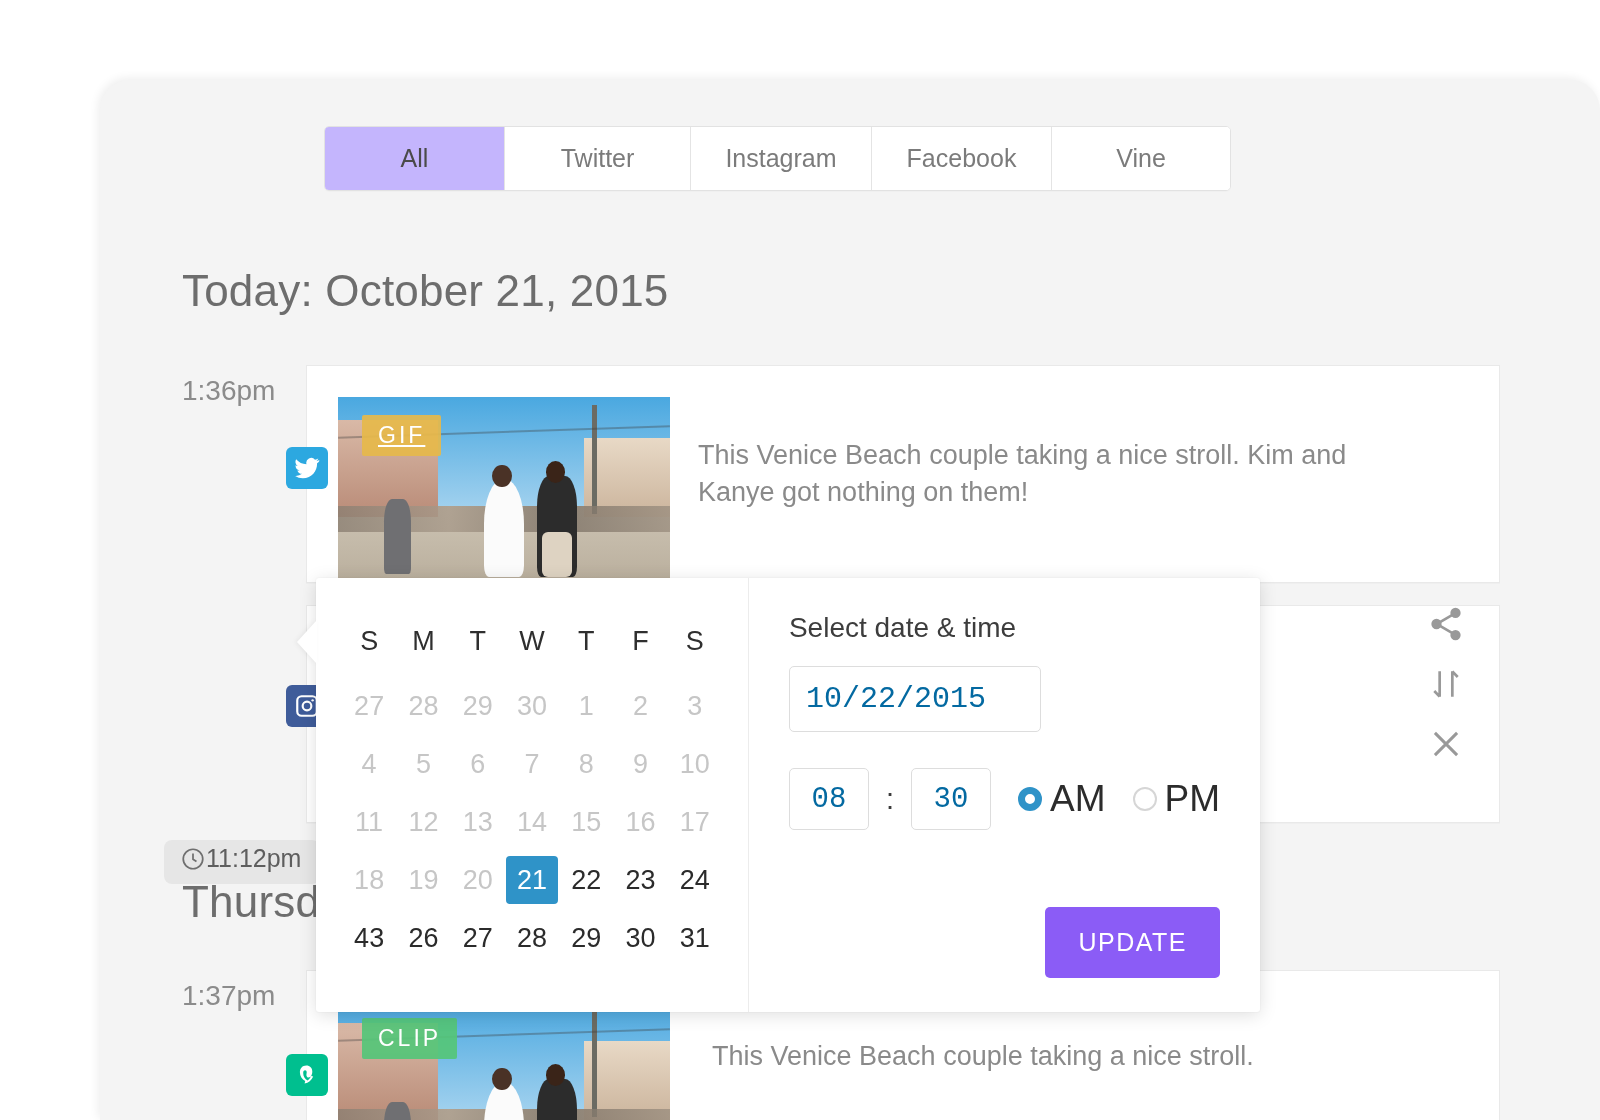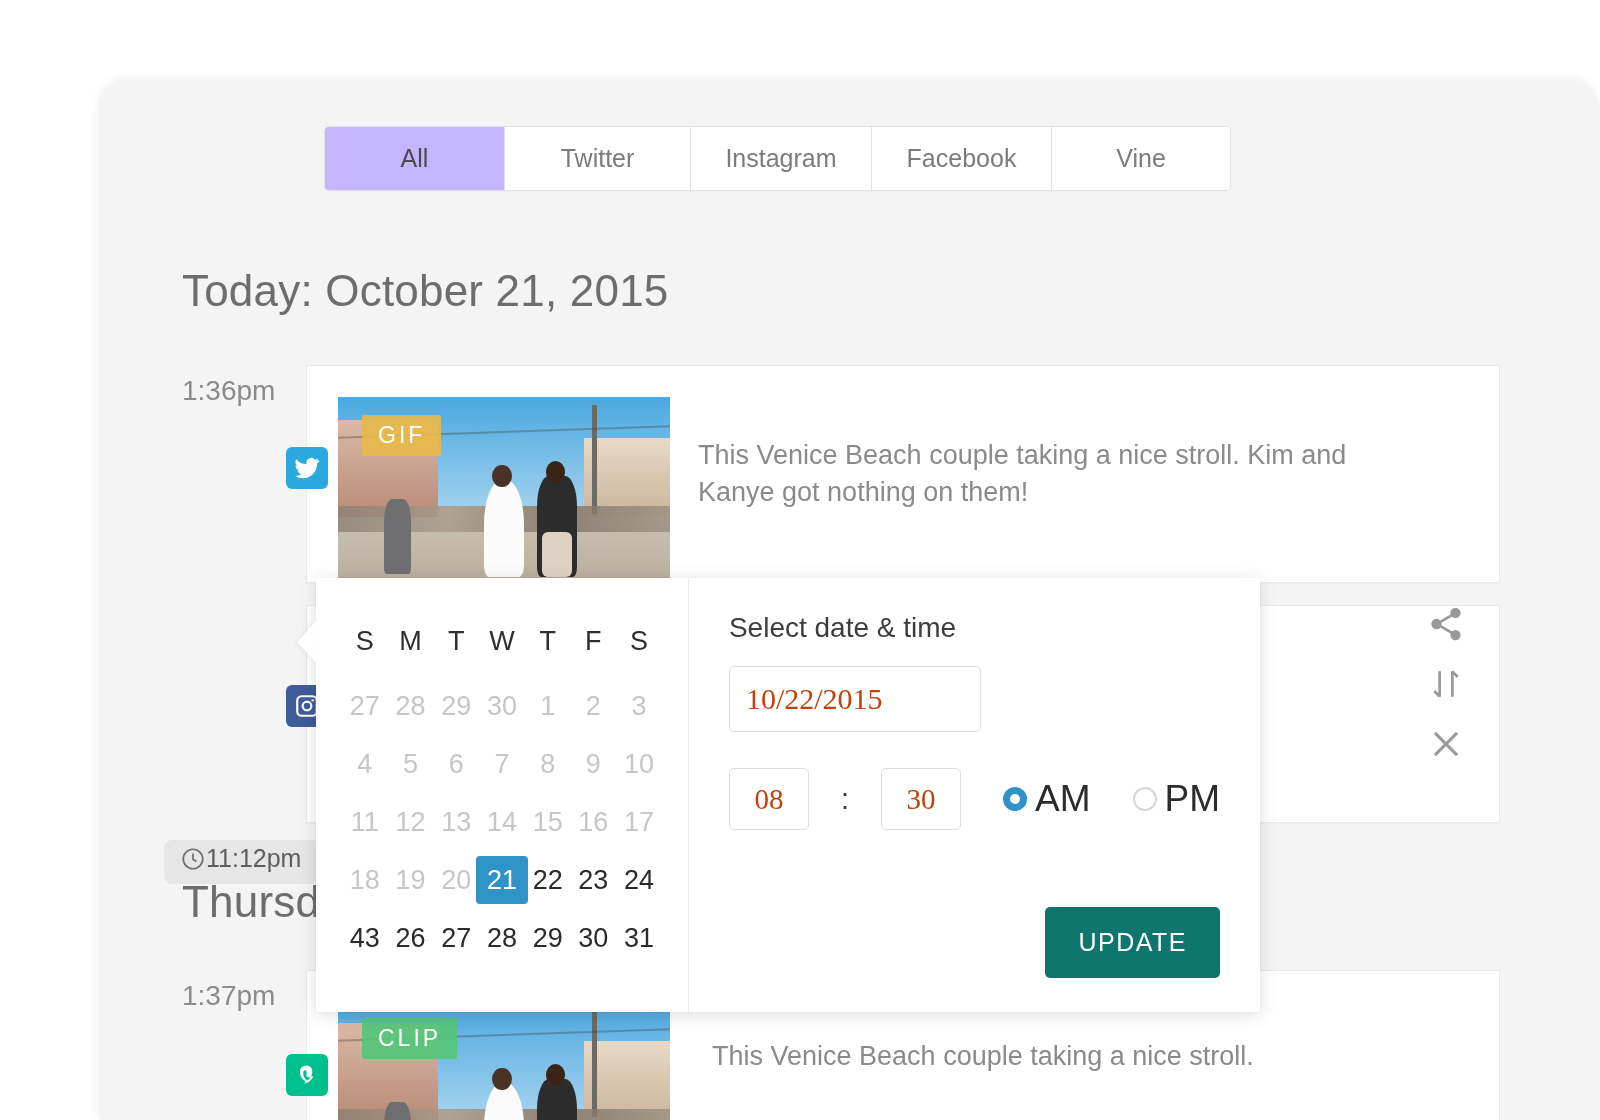--- a/index.html
+++ b/index.html
@@ -152,21 +152,21 @@
     position: absolute;
     left: 24px;
     top: 18px;
     padding: 7px 16px;
     font-size: 23px;
     letter-spacing: 3px;
     color: #ffffff;
     border-radius: 2px;
     z-index: 3;
   }
-  .media-badge.gif { background: rgba(230,185,74,0.92); }
+  .media-badge.gif { background: rgba(230,185,74,0.92); text-decoration: underline; }
   .media-badge.clip { background: rgba(85,197,120,0.92); }
 
   .post-text {
     position: absolute;
     left: 516px;
     width: 660px;
     font-size: 27px;
     line-height: 1.38;
     color: #8a8a8a;
   }
@@ -271,39 +271,39 @@
     padding: 34px 40px 0 40px;
     position: relative;
     box-sizing: border-box;
   }
   .form-title {
     font-size: 28px;
     color: #3d3d3d;
     margin-bottom: 22px;
   }
   .text-input {
-    font-family: Liberation Serif, serif;
+    font-family: Liberation Mono, monospace;
     border: 1px solid #dddddd;
     border-radius: 5px;
     background: #ffffff;
-    color: #c2410c;
+    color: #0369a1;
     box-sizing: border-box;
     outline: none;
   }
   .date-input {
     width: 252px;
     height: 66px;
     font-size: 30px;
     padding: 0 16px;
   }
   .time-row {
     display: flex;
     align-items: center;
     margin-top: 36px;
-    gap: 16px;
+    gap: 1px;
   }
   .time-input {
     width: 80px;
     height: 62px;
     font-size: 29px;
     text-align: center;
     padding: 0;
   }
   .time-colon {
     font-size: 29px;
@@ -325,21 +325,21 @@
     display: block;
   }
   .radio.on { border: 7px solid #2f93c8; background: #ffffff; }
   .radio.off { border: 2px solid #d6d6d6; background: #ffffff; }
   .ampm-label { font-size: 37px; color: #2c2c2c; }
 
   .update-btn {
     position: absolute;
     right: 40px;
     bottom: 34px;
-    background: #0f766e;
+    background: #8b5cf6;
     color: #ffffff;
     font-size: 25px;
     letter-spacing: 1.5px;
     border: none;
     border-radius: 5px;
     padding: 21px 33px;
     cursor: pointer;
     font-family: "Liberation Sans", sans-serif;
   }
 

